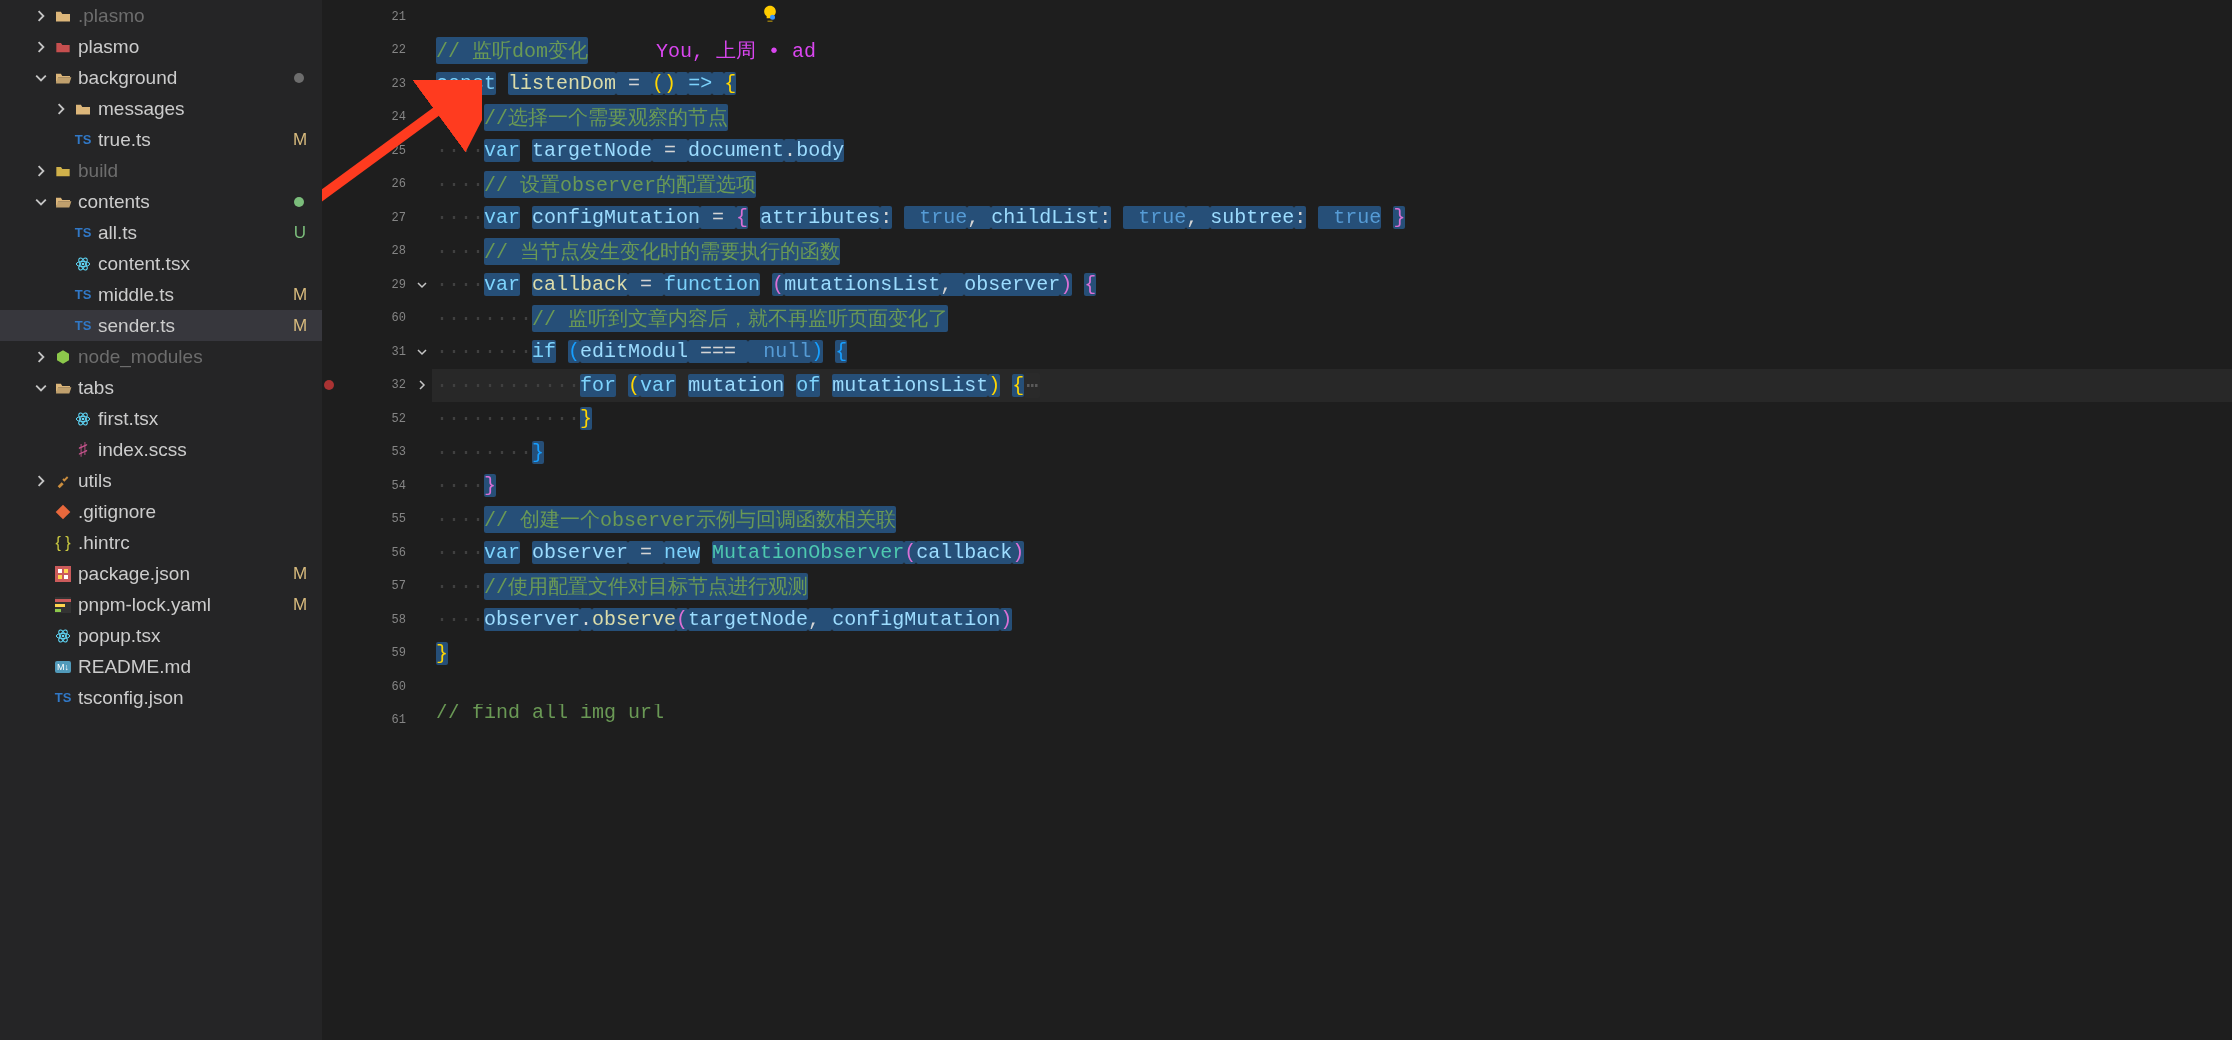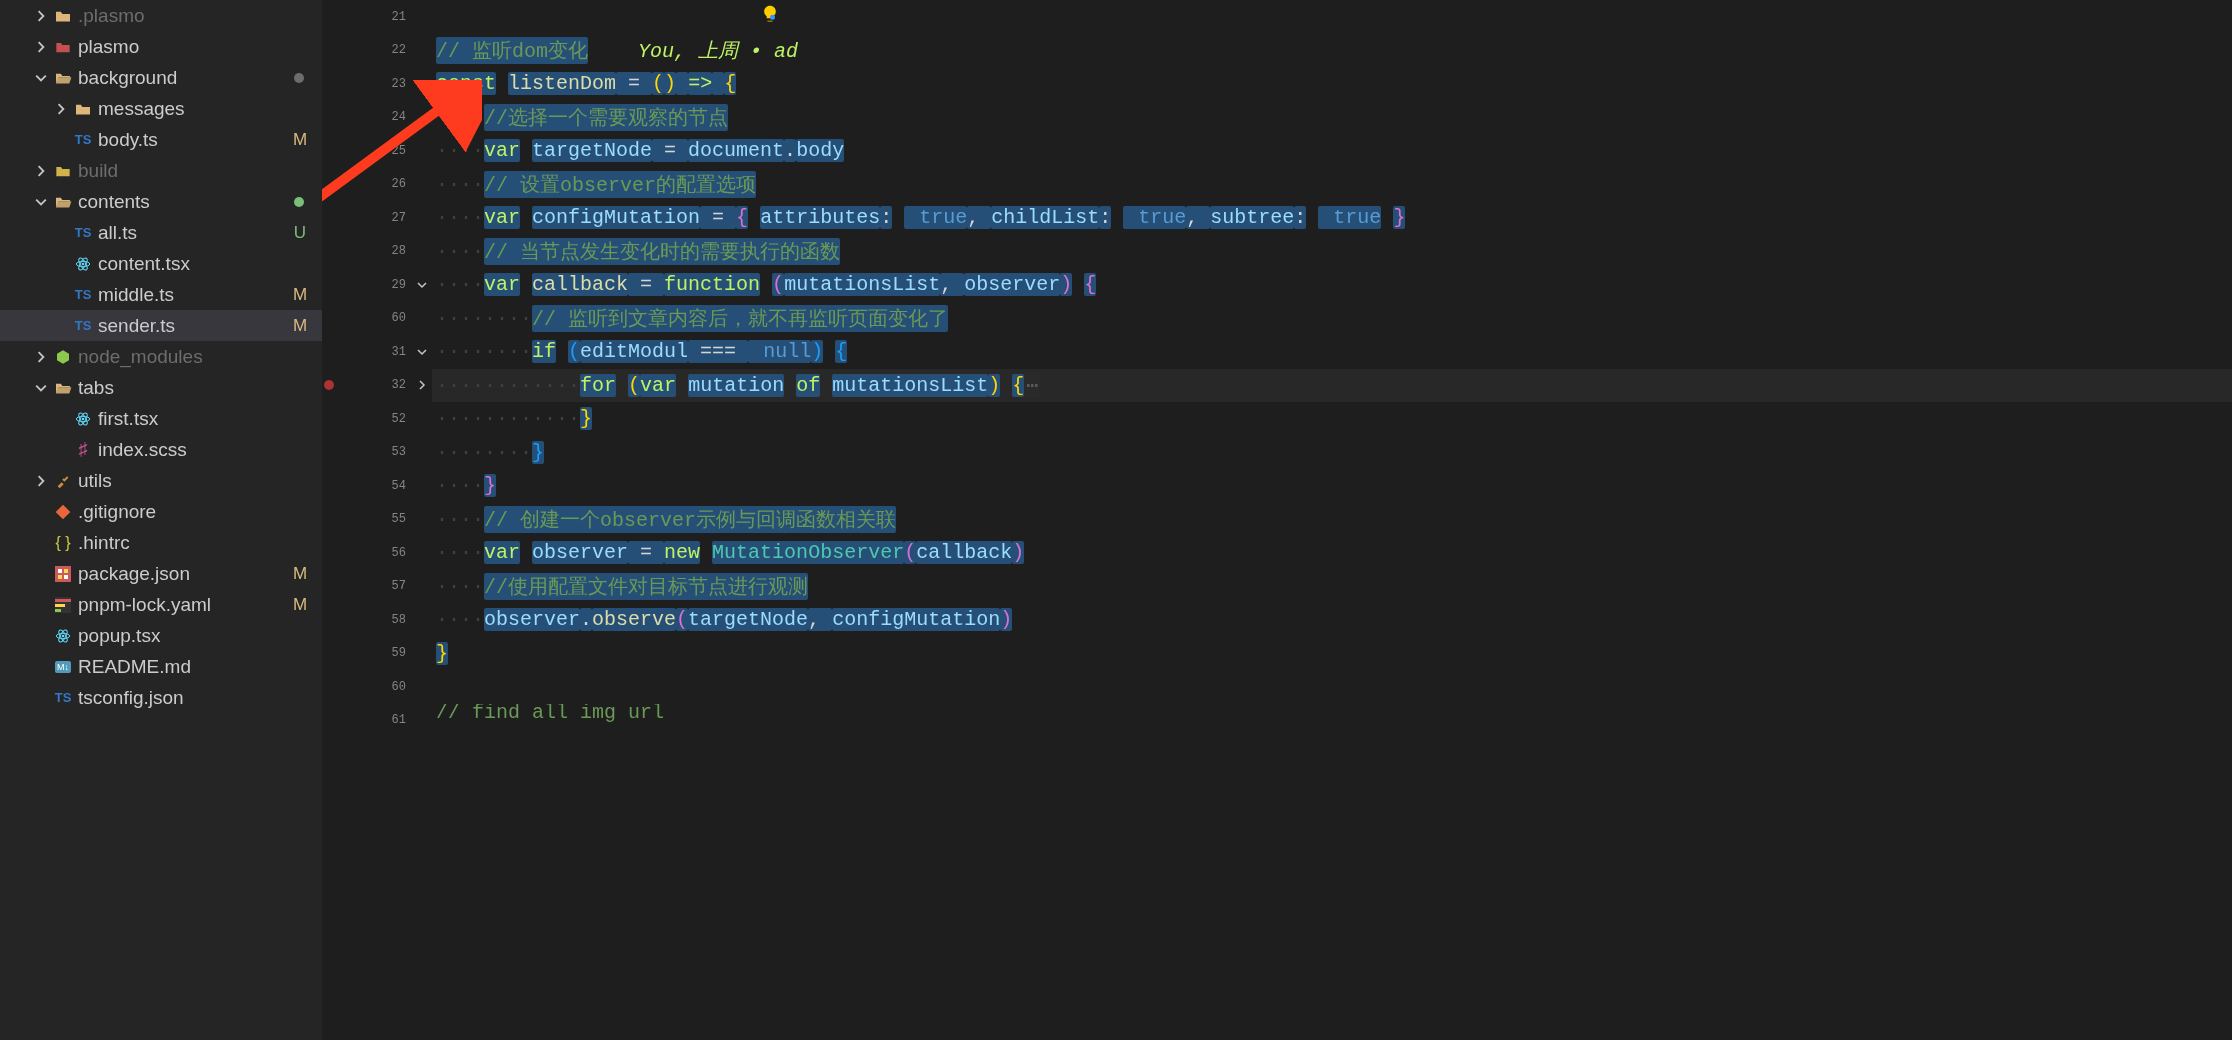--- a/index.html
+++ b/index.html
@@ -88,31 +88,31 @@
   padding-left:4px;
   position:relative;
 }
 .code-line.cur { background:#282828; }
 .sel {
   background:#264f78;
   padding:0 0;
   border-radius:2px;
 }
 .tk-comment { color:#6A9955; }
-.tk-kw { color:#bef264; }
+.tk-kw { color:#7dd3fc; }
 .tk-var { color:#9cdcfe; }
 .tk-func { color:#dcdcaa; }
 .tk-punc { color:#d4d4d4; }
 .tk-const { color:#569cd6;padding-left:15px; }
 .tk-type { color:#4ec9b0; }
 .tk-ws { color:#404040; }
 .tk-brace-y { color:#ffd602; }
 .tk-brace-p { color:#da70d6; }
 .tk-brace-b { color:#179fff; }
-.blame { color:#bef264; margin-left:50px; font-size:20px;font-style:italic; }
+.blame { color:#d946ef; margin-left:68px; font-size:20px; }
 
 .lightbulb {
   position:absolute;
   left:438px; top:4px;
   z-index:50;
 }
 .lightbulb svg { width:20px; height:20px; }
 .folded-ph {
   color:#5a5a5a;
   background:#2a2a2a;
@@ -193,21 +193,21 @@
         </svg>
       </span>
       <span class="label">messages</span>
     </div>
     <div class="tree-item">
       <span class="indent" style="width:50px"></span>
       <span class="chev"></span>
       <span class="icon">
         <span class="ic-ts">TS</span>
       </span>
-      <span class="label">body.ts</span>
+      <span class="label">true.ts</span>
       <span class="status" style="color:#d7ba7d">M</span>
     </div>
     <div class="tree-item dimmed">
       <span class="indent" style="width:30px"></span>
       <span class="chev">
         <svg viewBox="0 0 10 10">
           <path d="M3 1l4 4-4 4" fill="none" stroke="#c5c5c5" stroke-width="1.5"></path>
         </svg>
       </span>
       <span class="icon">

